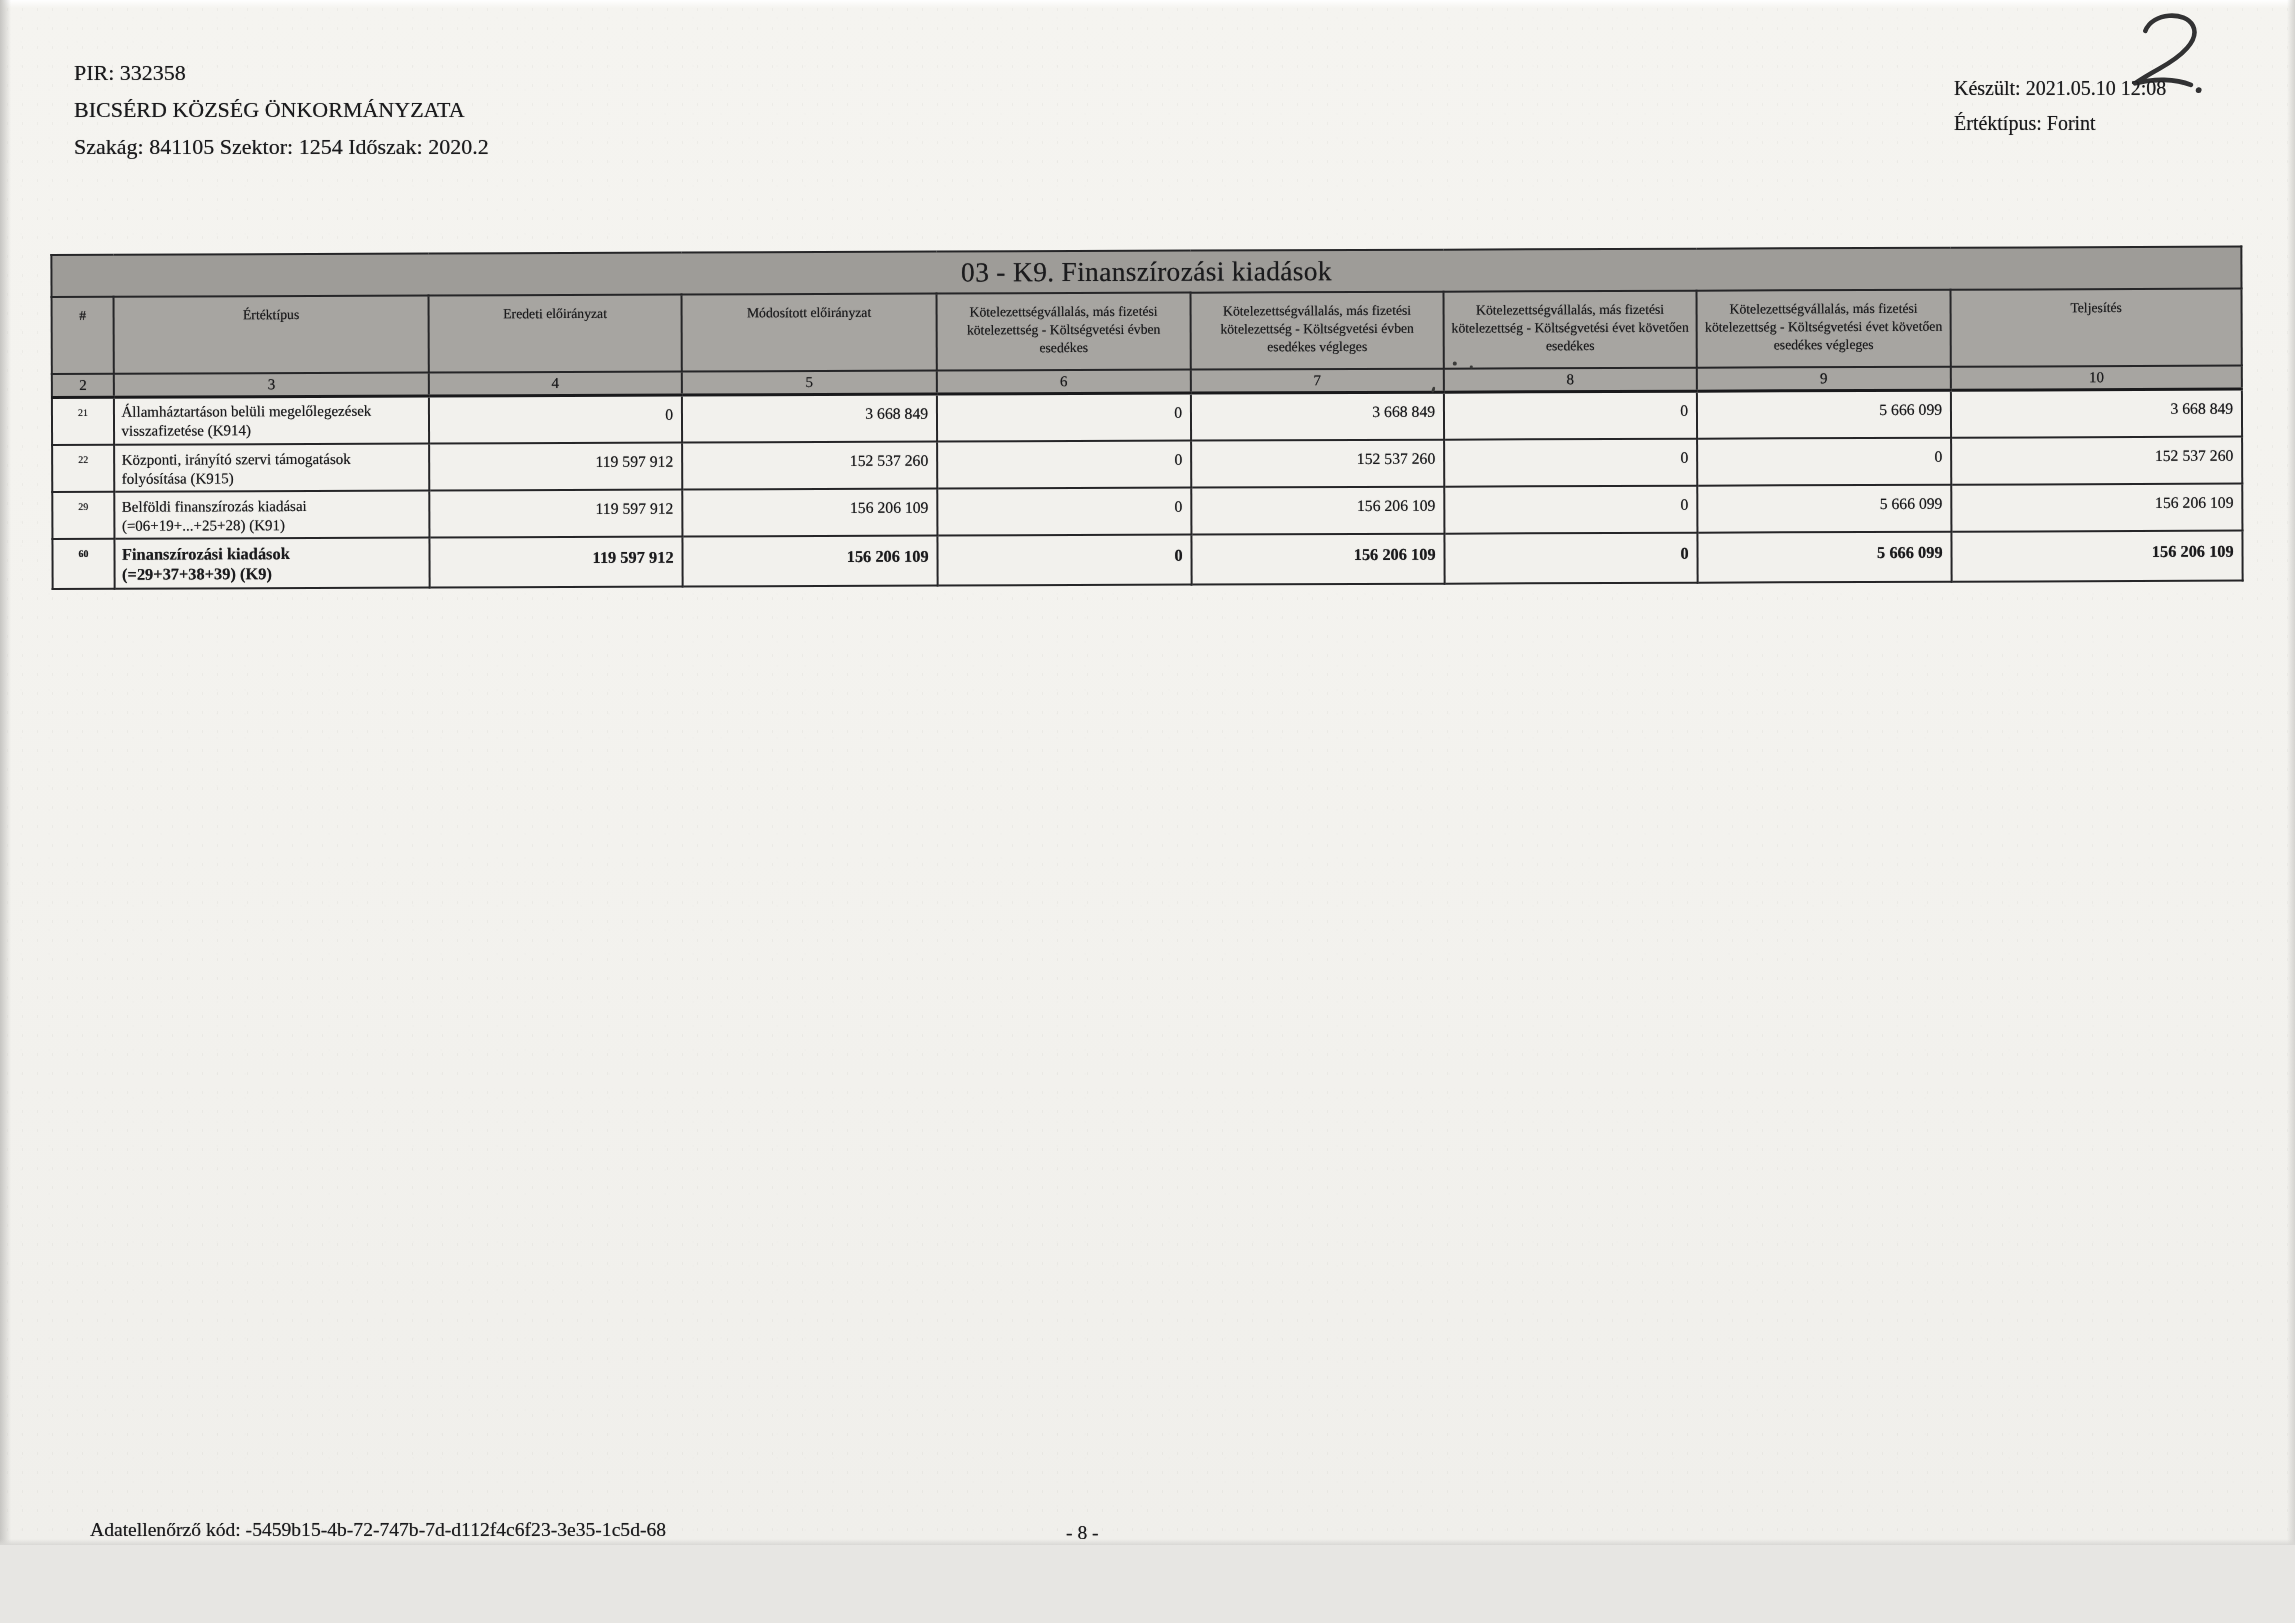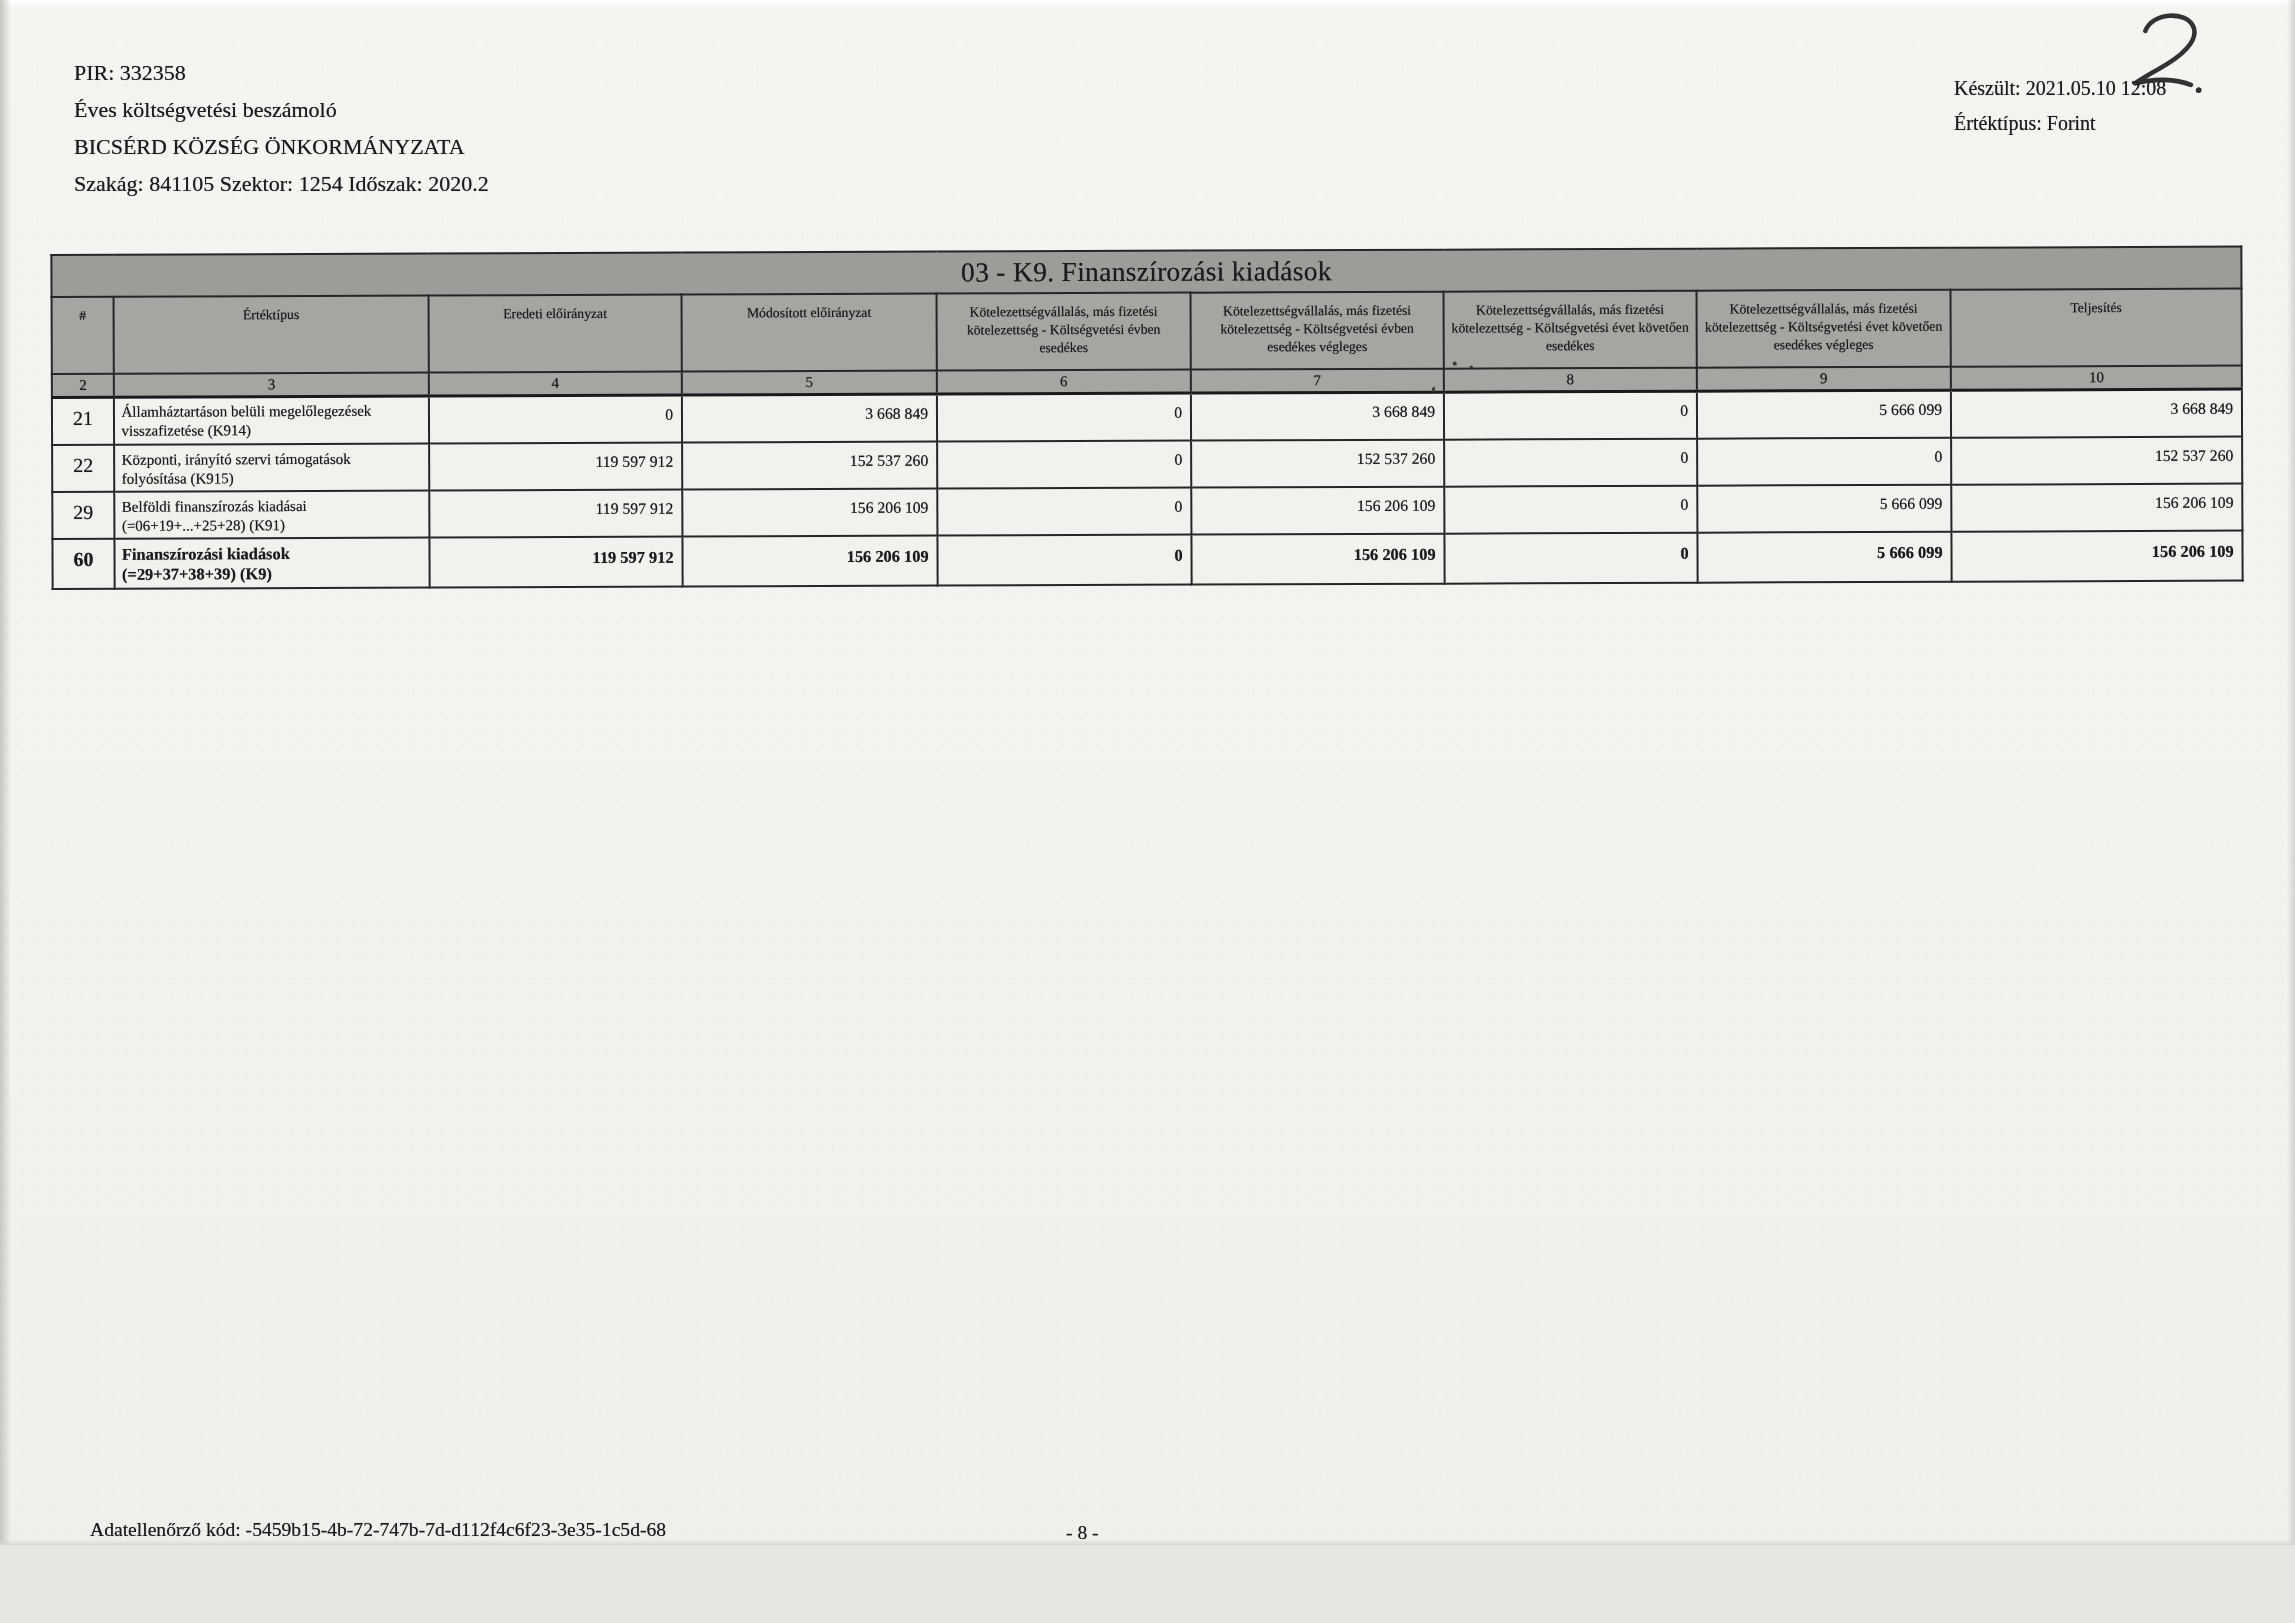--- a/index.html
+++ b/index.html
@@ -56,21 +56,21 @@
   tr.header-row th{
     background:#a7a5a1;height:63px;vertical-align:top;text-align:center;
     font-weight:400;font-size:13.7px;line-height:17.7px;padding:9.2px 5.2px 2.6px 5.2px;
   }
   tr.number-row td{
     background:#a7a5a1;height:21px;text-align:center;vertical-align:middle;
     font-size:15px;border-bottom:3.9px solid #1a1a1c;padding:0;
   }
   tbody tr{height:44px;background:#f2f1ed;}
   tbody tr.bold{height:46px;}
-  td.rid{font-size:20px;text-align:center;vertical-align:top;padding-top:7.9px;}
+  td.rid{font-size:10px;text-align:center;vertical-align:top;padding-top:7.9px;}
   td.rname{font-size:15px;line-height:19px;text-align:left;vertical-align:top;padding:4.6px 5.2px 2.6px 6.5px;white-space:pre-line;}
   td.rval{font-size:15.7px;text-align:right;vertical-align:top;padding:9.2px 7.9px 0 2.6px;}
   tbody tr.bold td{font-weight:700;}
   tbody tr.bold td.rname{font-size:16.4px;line-height:20px;}
   tbody tr.bold td.rval{font-size:16.4px;}
 
   
   .artifact{position:absolute;background:#3c3c3a;border-radius:50%;}
   .artifact.a1{left:1381px;top:138px;width:3.3px;height:5.9px;transform:rotate(18deg);}
   .artifact.a2{left:1402px;top:113px;width:3.9px;height:3.9px;}
@@ -85,21 +85,20 @@
 
 <div class="page">
 
   <div class="edge edge-top"></div>
   <div class="edge edge-left"></div>
   <div class="edge edge-right"></div>
   <div class="edge edge-bottom"></div>
 
   <div class="header-left">
     <div>PIR: 332358</div>
-    <div>Éves költségvetési beszámoló</div>
     <div>BICSÉRD KÖZSÉG ÖNKORMÁNYZATA</div>
     <div>Szakág: 841105 Szektor: 1254 Időszak: 2020.2</div>
   </div>
 
   <div class="header-right">
     <div>Készült: 2021.05.10 12:08</div>
     <div>Értéktípus: Forint</div>
   </div>
 
   <svg class="hand-mark" width="111" height="88" viewBox="0 0 170 135">

